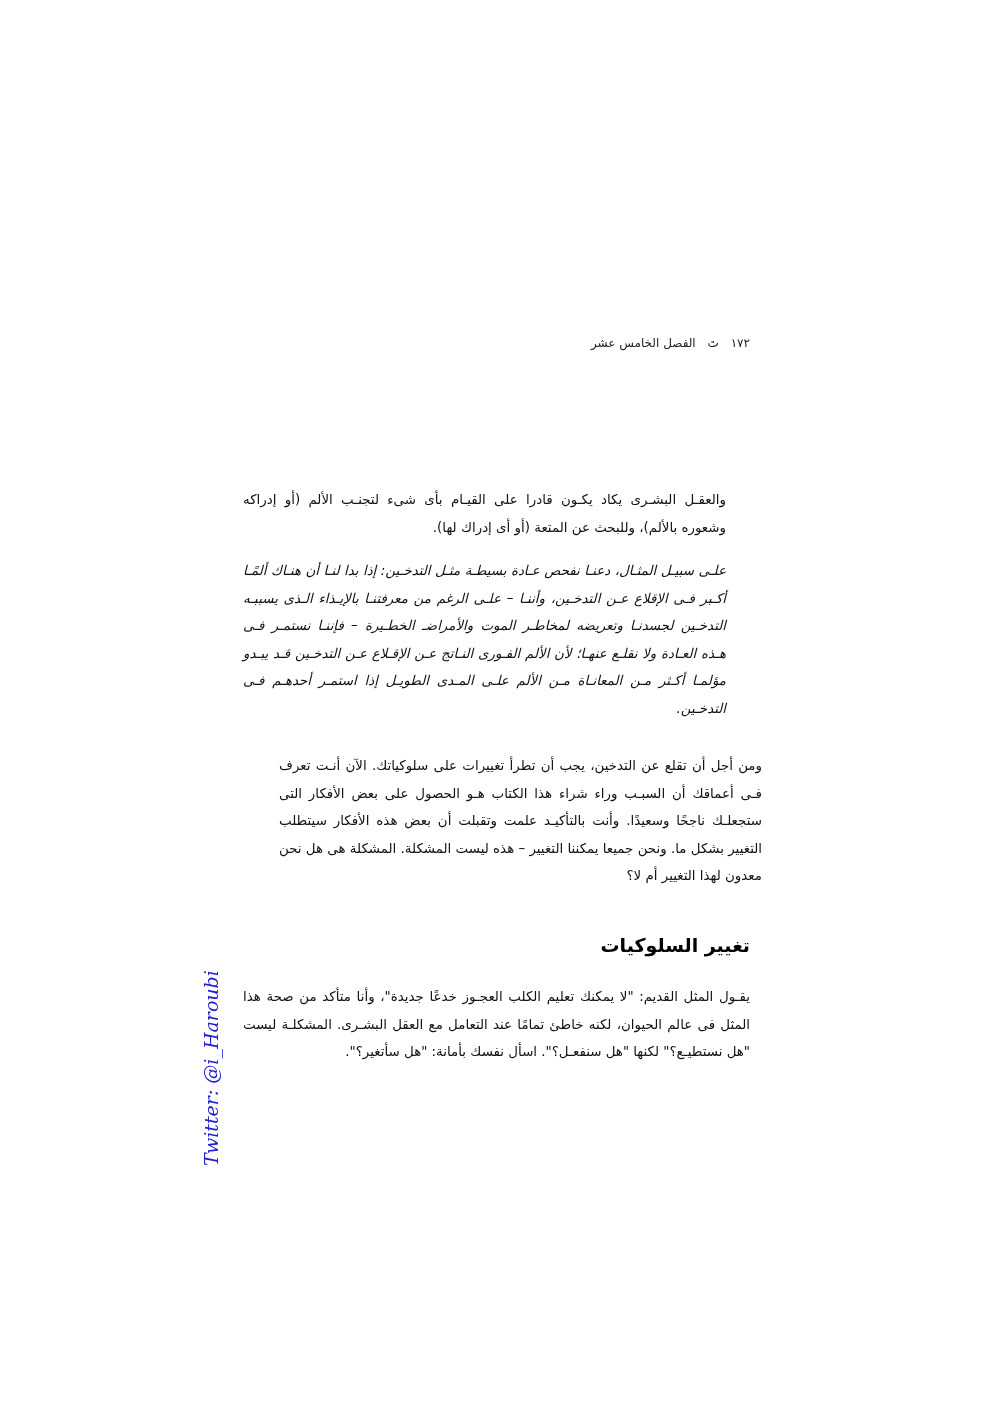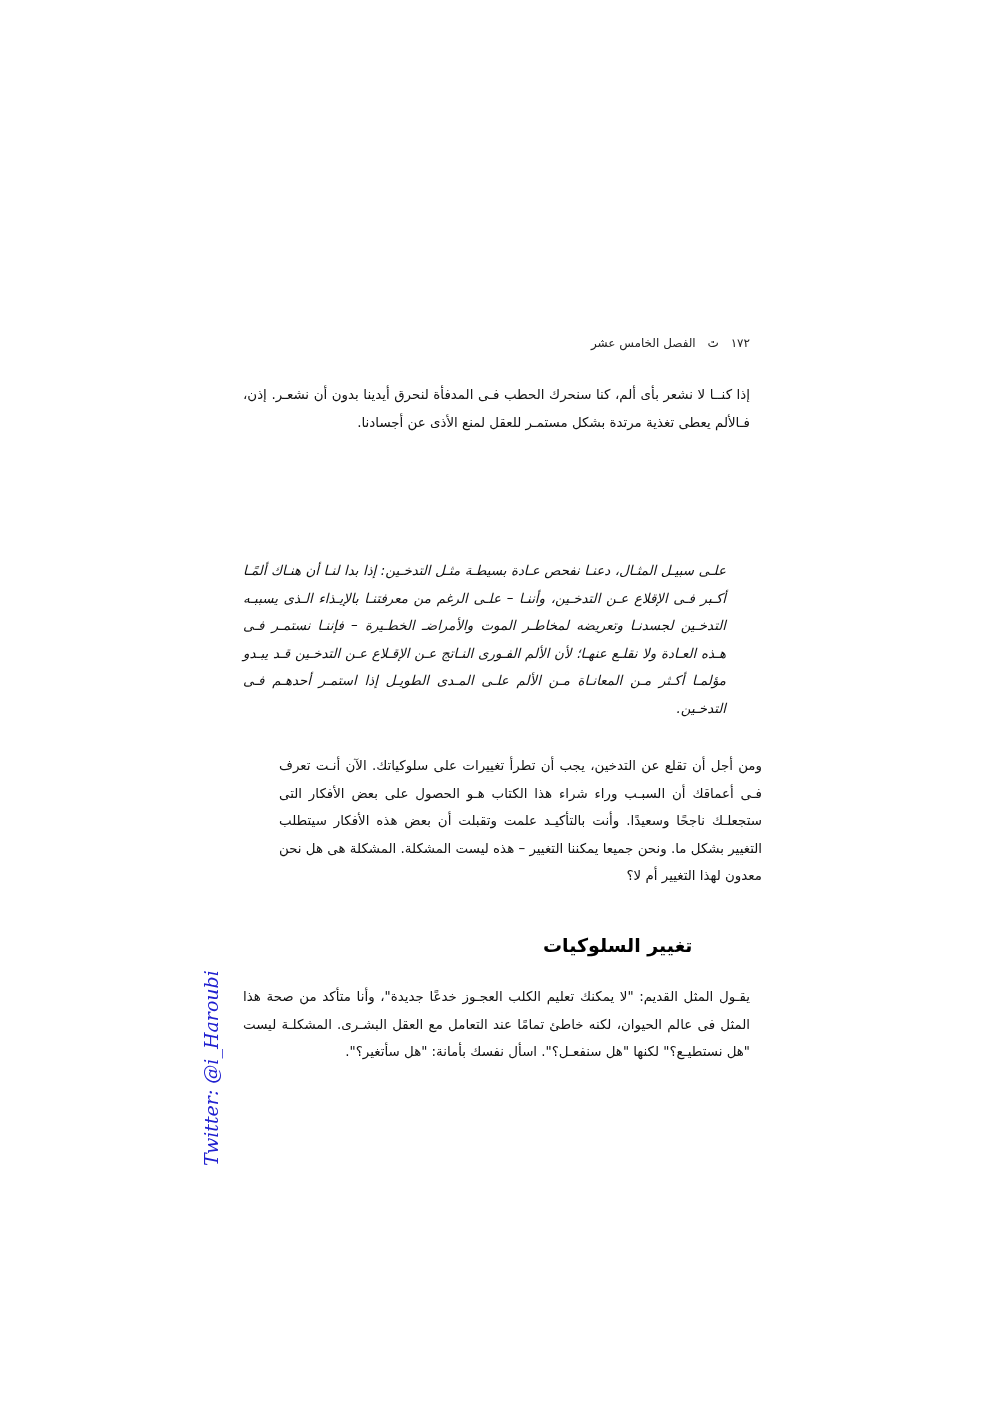--- a/index.html
+++ b/index.html
@@ -48,21 +48,21 @@
     .p1 { top: 365px; }
     .p2 { top: 470px; }
     .p3 { top: 541px; text-indent: 0; font-style: italic; }
     .p4 { top: 736px; margin-left: 36px; }
     .section-title {
       position: absolute;
       top: 918px;
       left: 543px;
       width: 207px;
       direction: rtl;
-      text-align: left;
+      text-align: right;
       font-size: 19px;
       font-weight: bold;
       color: #000;
     }
     .p5 { top: 967px; }
     .indent { padding-right: 24px; }
     .watermark {
       position: absolute;
       left: 200px;
       top: 1150px;
@@ -80,24 +80,24 @@
 <body>
 
 <div class="page">
 
   <div class="running-header">
     <span>١٧٢</span>
     <span>ﭢ</span>
     <span>الفصل الخامس عشر</span>
   </div>
 
-  <div class="content p1">
-    <p>إذا كنــا لا نشعر بأى ألم، كنا سنحرك الحطب فـى المدفأة لنحرق أيدينا بدون أن نشعـر. إذن، فـالألم يعطى تغذية مرتدة بشكل مستمـر للعقل لمنع الأذى عن أجسادنا.</p>
+
+  <div class="content p2">
+    <p class="indent">والعقـل البشـرى يكاد يكـون قادرا على القيـام بأى شىء لتجنـب الألم (أو إدراكه وشعوره بالألم)، وللبحث عن المتعة (أو أى إدراك لها).</p>
   </div>
-
 
   <div class="content p3">
     <p class="indent">علـى سبيـل المثـال، دعنـا نفحص عـادة بسيطـة مثـل التدخـين: إذا بدا لنـا أن هنـاك ألمًـا أكـبر فـى الإقلاع عـن التدخـين، وأننـا – علـى الرغم من معرفتنـا بالإيـذاء الـذى يسببـه التدخـين لجسدنـا وتعريضه لمخاطـر الموت والأمراضـ الخطـيرة – فإننـا نستمـر فـى هـذه العـادة ولا نقلـع عنهـا؛ لأن الألم الفـورى النـاتج عـن الإقـلاع عـن التدخـين قـد يبـدو مؤلمـا أكـثر مـن المعانـاة مـن الألم علـى المـدى الطويـل إذا استمـر أحدهـم فـى التدخـين.</p>
   </div>
 
   <div class="content p4">
     <p class="indent">ومن أجل أن تقلع عن التدخين، يجب أن تطرأ تغييرات على سلوكياتك. الآن أنـت تعرف فـى أعماقك أن السبـب وراء شراء هذا الكتاب هـو الحصول على بعض الأفكار التى ستجعلـك ناجحًا وسعيدًا. وأنت بالتأكيـد علمت وتقبلت أن بعض هذه الأفكار سيتطلب التغيير بشكل ما. ونحن جميعا يمكننا التغيير – هذه ليست المشكلة. المشكلة هى هل نحن معدون لهذا التغيير أم لا؟</p>
   </div>
 
   <div class="section-title">تغيير السلوكيات</div>

